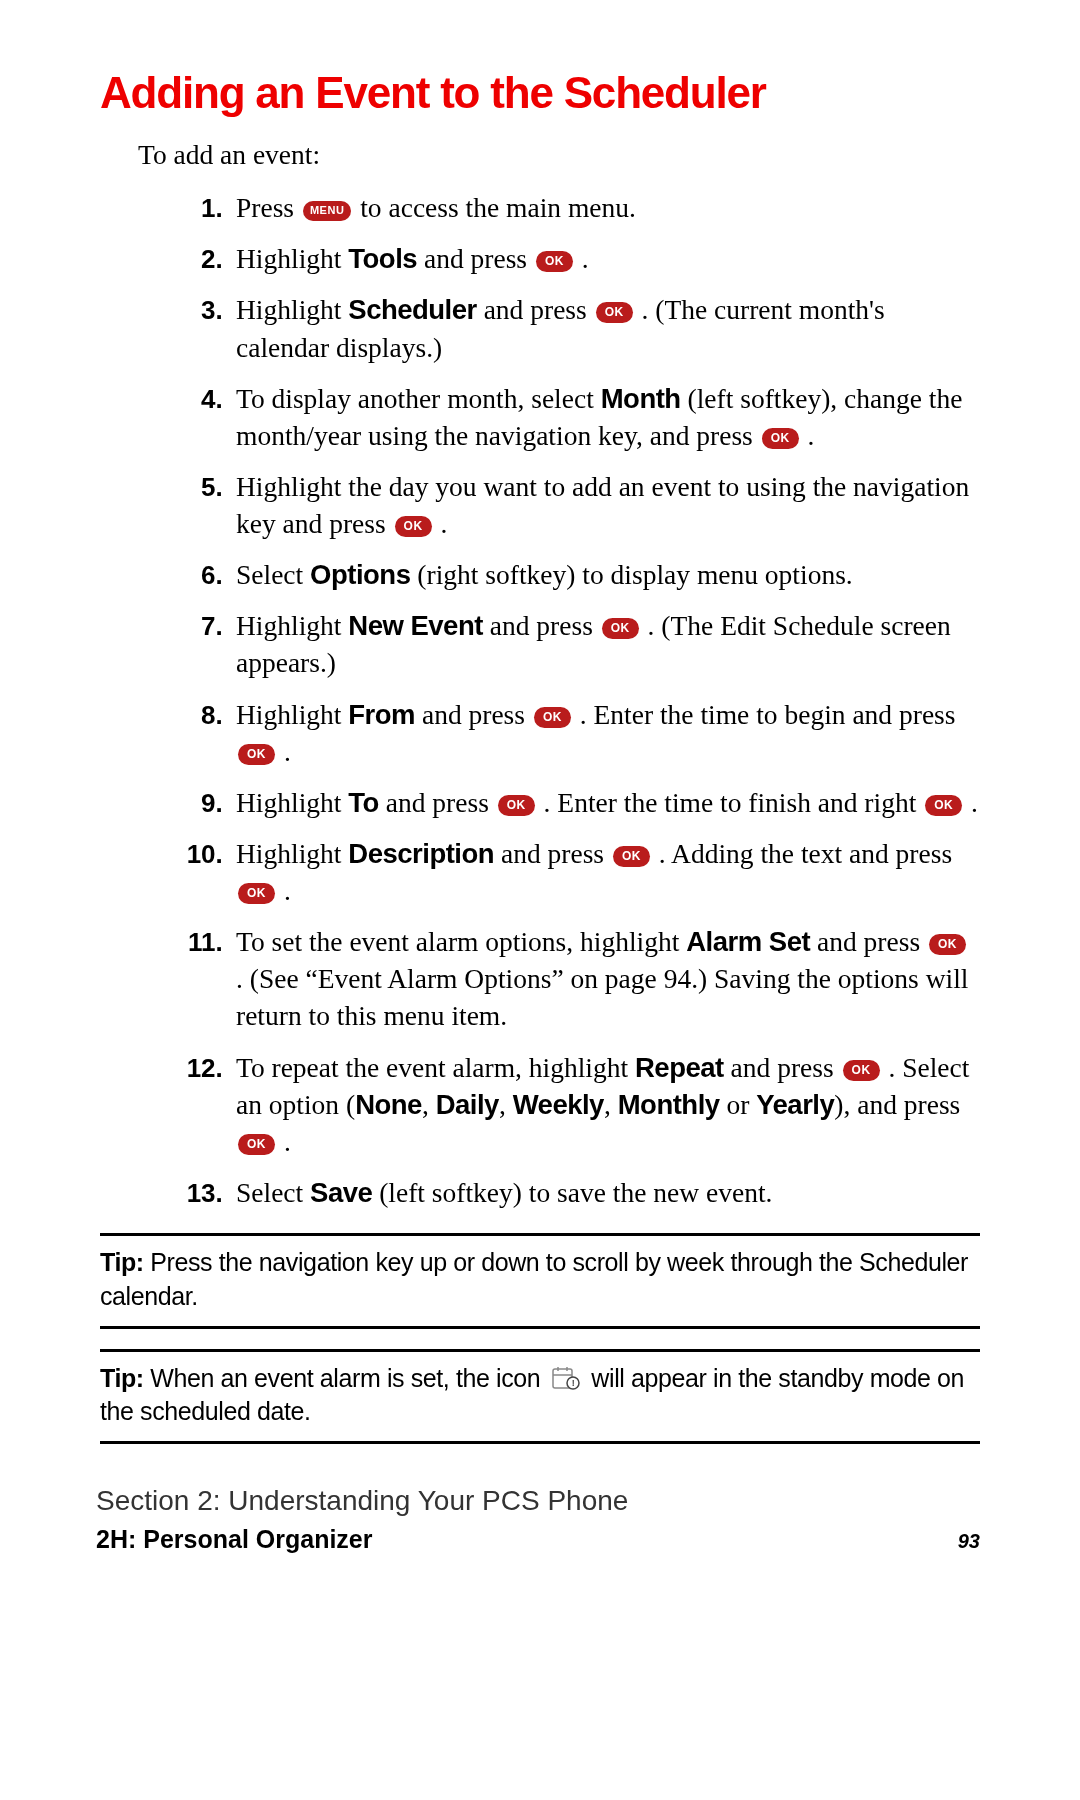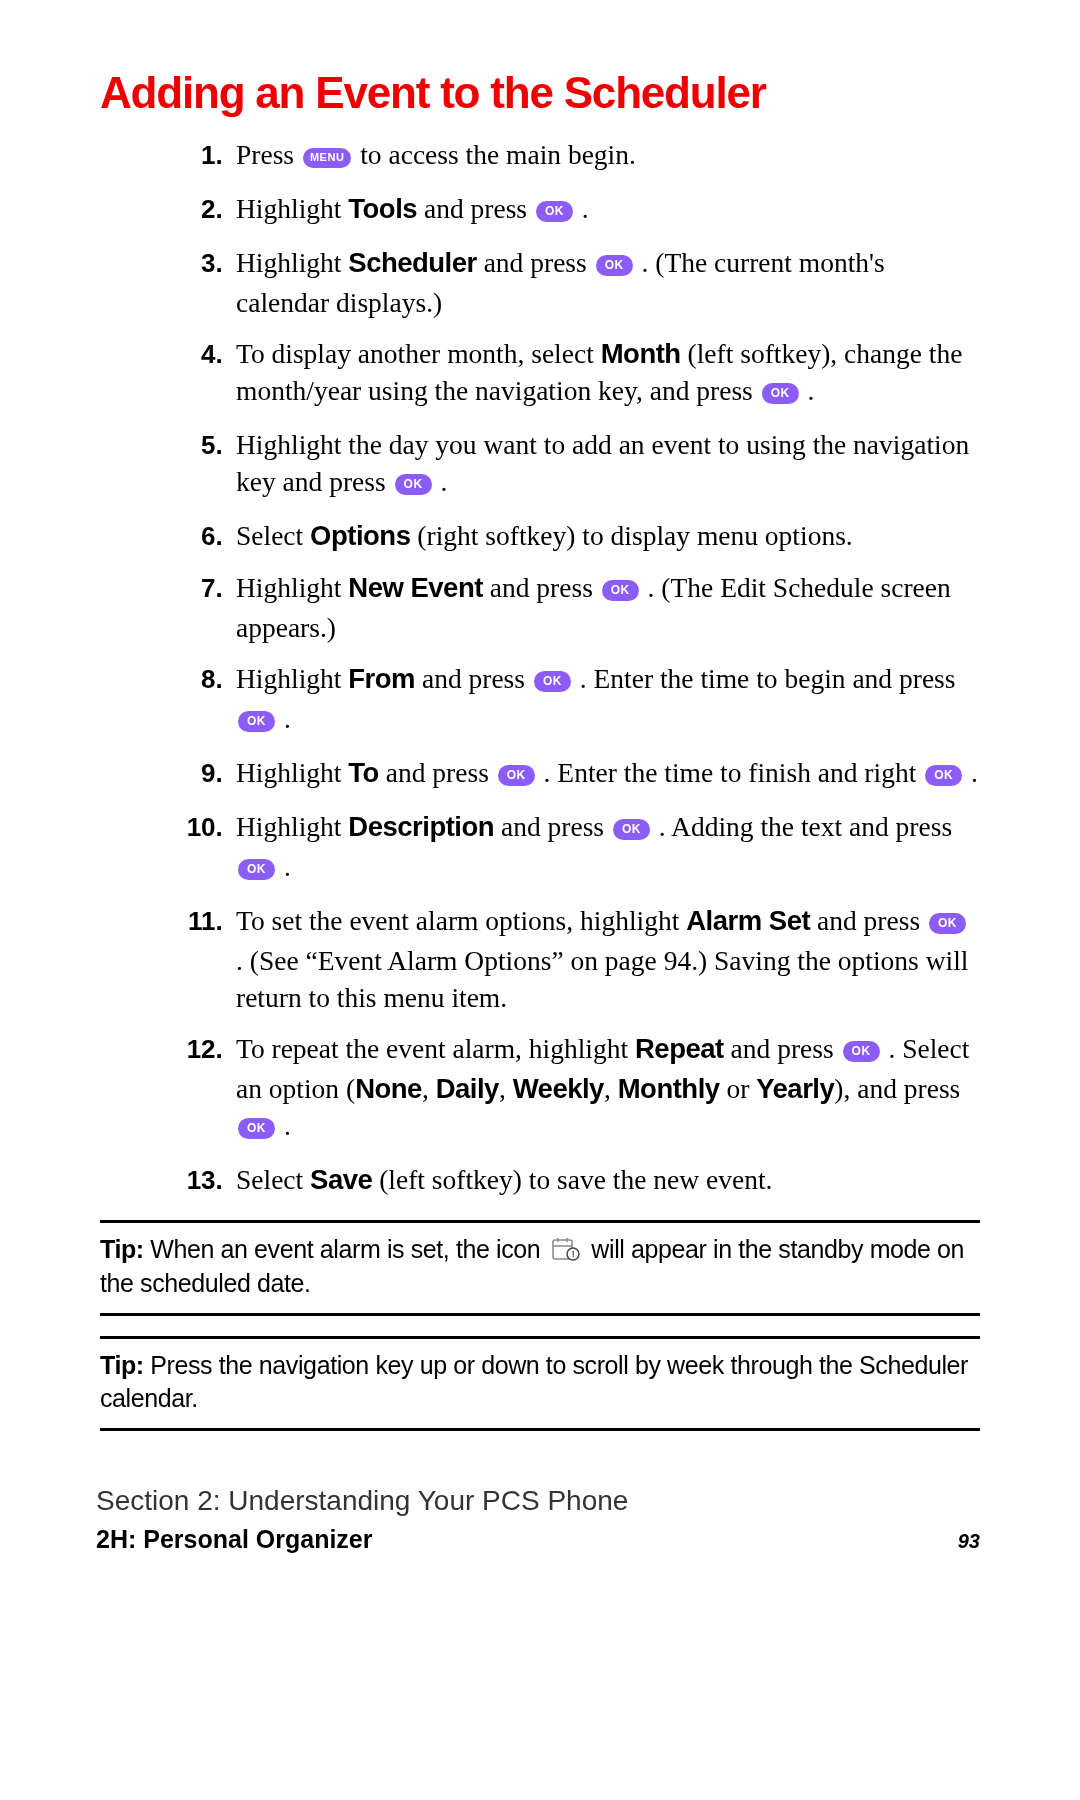--- a/index.html
+++ b/index.html
@@ -47,30 +47,30 @@
     font-weight: 800;
     font-size: 26px;
   }
   .b {
     font-family: 'Helvetica Neue', Helvetica, Arial, sans-serif;
     font-weight: 800;
     letter-spacing: -0.5px;
   }
   .pill {
     display: inline-block;
-    background: #8b5cf6;
+    background: #b91c1c;
     color: #fff;
     font-family: Arial, sans-serif;
     font-weight: 700;
     font-size: 12px;
     line-height: 1;
     padding: 4px 9px 5px 9px;
     border-radius: 12px;
     vertical-align: 3px;
-    margin: 8px 2px;
+    margin: 0 2px;
     letter-spacing: 0.5px;
   }
   .pill.menu { font-size: 11px; padding: 4px 7px 5px 7px; }
   .tipbox {
     border-top: 3px solid #000;
     border-bottom: 3px solid #000;
     padding: 10px 0 12px 0;
     margin: 0 0 20px 0;
     font-family: 'Helvetica Neue', Helvetica, Arial, sans-serif;
     font-size: 25px;
@@ -119,25 +119,26 @@
 </head>
 <body>
 
 <div class="page">
 
   <h1 class="title">Adding an Event to the Scheduler</h1>
 
   <div class="body">
 
 
+    <p class="leadin">To add an event:</p>
 
     <ol class="steps">
 
       <li>
-        <span>Press </span><span class="pill menu">MENU</span><span> to access the main begin.</span>
+        <span>Press </span><span class="pill menu">MENU</span><span> to access the main menu.</span>
       </li>
 
       <li>
         <span>Highlight </span><span class="b">Tools</span><span> and press </span><span class="pill">OK</span><span> .</span>
       </li>
 
       <li>
         <span>Highlight </span><span class="b">Scheduler</span><span> and press </span><span class="pill">OK</span><span> . (The current month's calendar displays.)</span>
       </li>
 
@@ -175,36 +176,36 @@
 
       <li>
         <span>To repeat the event alarm, highlight </span><span class="b">Repeat</span><span> and press </span><span class="pill">OK</span><span> . Select an option (</span><span class="b">None</span><span>, </span><span class="b">Daily</span><span>, </span><span class="b">Weekly</span><span>, </span><span class="b">Monthly</span><span> or </span><span class="b">Yearly</span><span>), and press </span><span class="pill">OK</span><span> .</span>
       </li>
 
       <li>
         <span>Select </span><span class="b">Save</span><span> (left softkey) to save the new event.</span>
       </li>
 
     </ol>
+
+    <div class="tipbox">
+      <span class="tiplabel">Tip:</span><span> Press the navigation key up or down to scroll by week through the Scheduler calendar.</span>
+    </div>
 
     <div class="tipbox">
       <span class="tiplabel">Tip:</span><span> When an event alarm is set, the icon </span><span class="alarm-icon"><svg viewBox="0 0 30 26">
             <rect x="2" y="4" width="19" height="19" rx="2" fill="none" stroke="#888" stroke-width="1.5"></rect>
             <line x1="2" y1="10" x2="21" y2="10" stroke="#888" stroke-width="1.5"></line>
             <line x1="7" y1="2" x2="7" y2="6" stroke="#888" stroke-width="1.5"></line>
             <line x1="16" y1="2" x2="16" y2="6" stroke="#888" stroke-width="1.5"></line>
             <circle cx="22" cy="18" r="6" fill="#fff" stroke="#444" stroke-width="1.5"></circle>
             <text x="22" y="21" font-size="9" font-family="Arial" font-weight="bold" text-anchor="middle" fill="#444">!</text>
           </svg></span><span> will appear in the standby mode on the scheduled date.</span>
     </div>
 
-    <div class="tipbox">
-      <span class="tiplabel">Tip:</span><span> Press the navigation key up or down to scroll by week through the Scheduler calendar.</span>
-    </div>
-
   </div>
 
   <div class="footer">
     <div class="footer-top">Section 2: Understanding Your PCS Phone</div>
     <div class="footer-row">
       <div class="footer-left">2H: Personal Organizer</div>
       <div class="footer-right">93</div>
     </div>
   </div>
 

